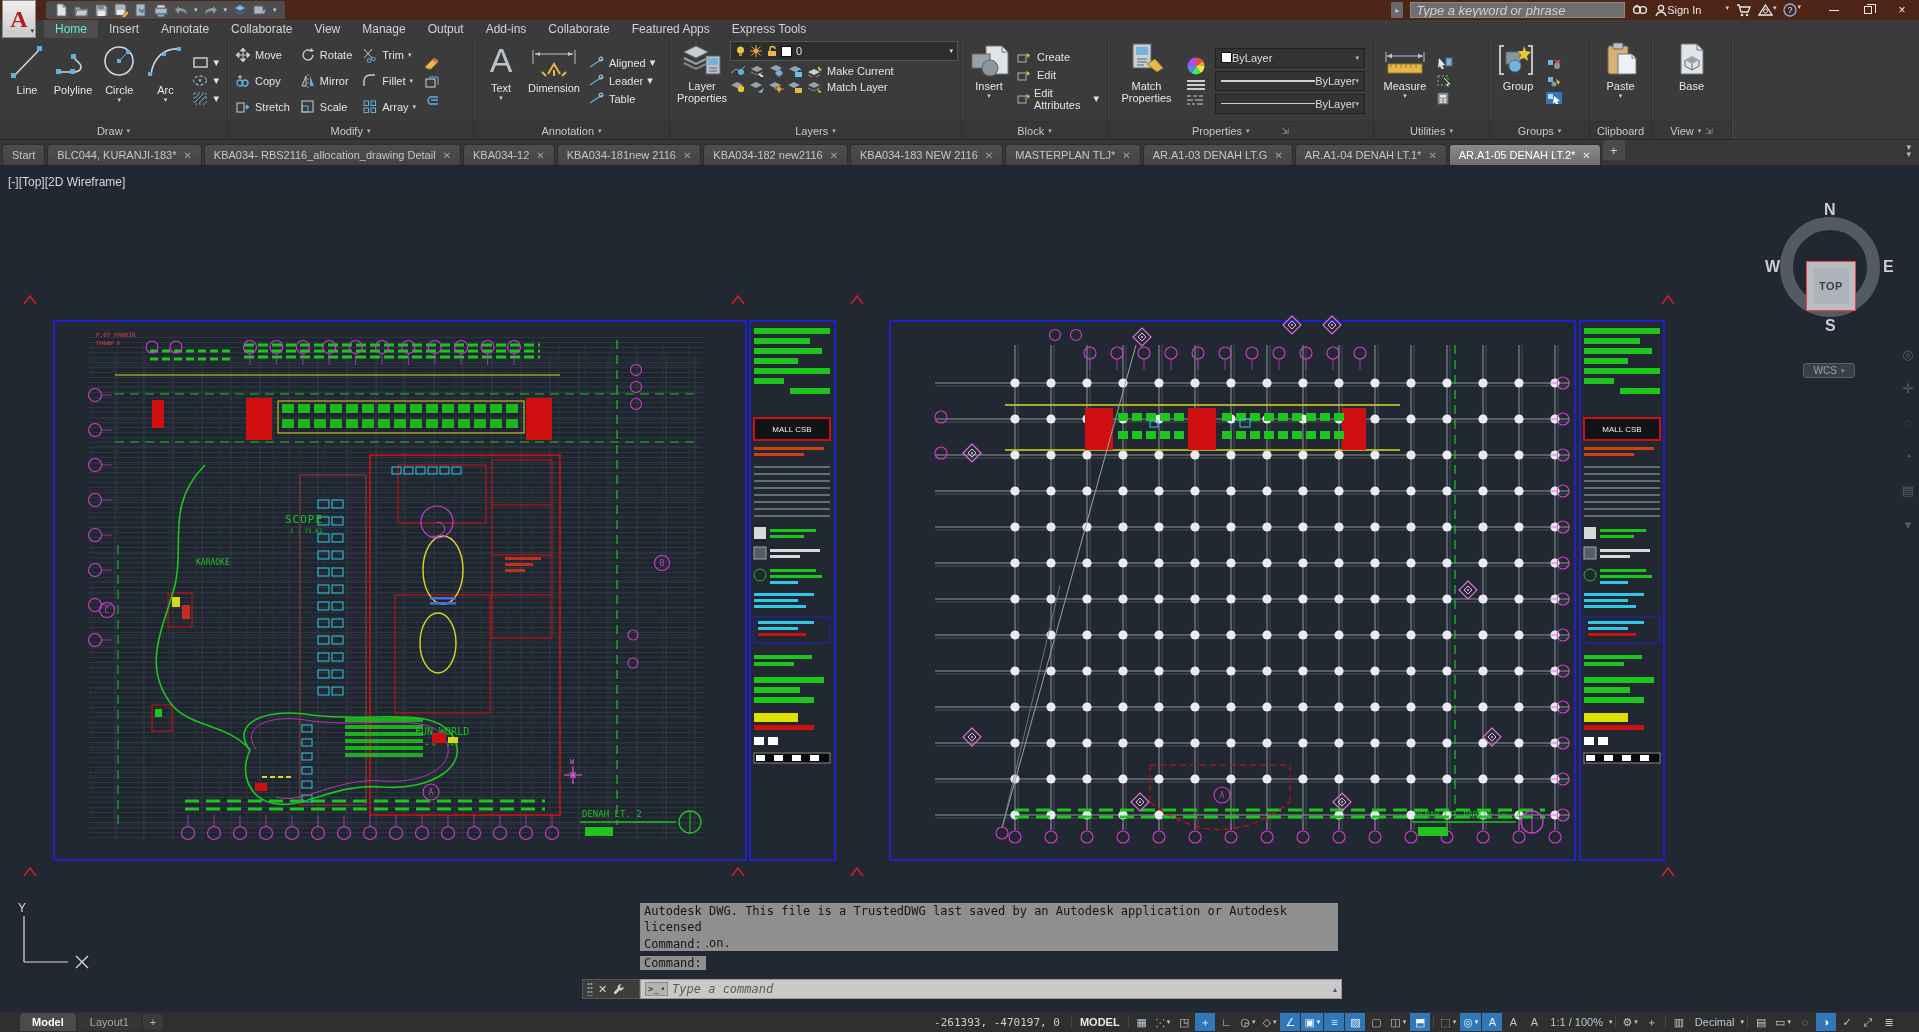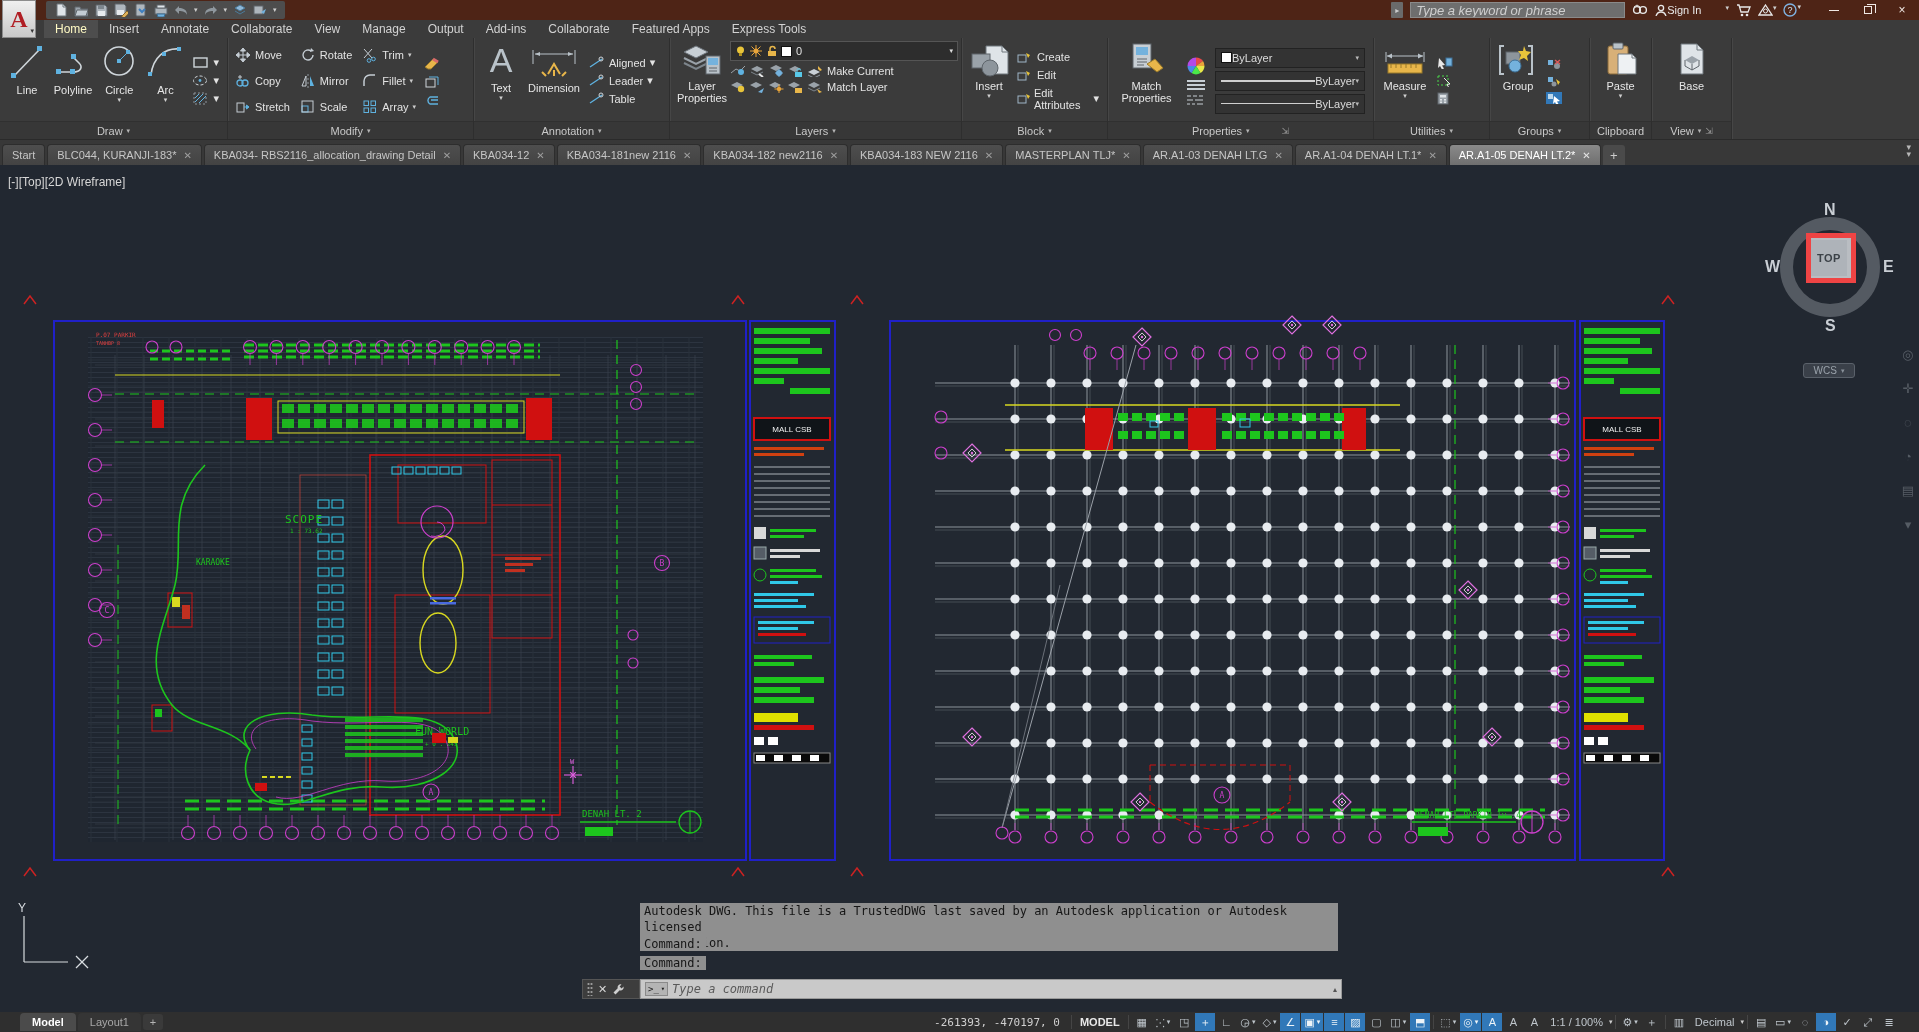--- a/index.html
+++ b/index.html
@@ -26,21 +26,21 @@
   .caret-s { font-size:7px; color:#cfcfcf; }
   .winbtns { display:flex; margin-left:10px; }
   .winbtn { width:34px; height:20px; display:flex; align-items:center; justify-content:center; color:#f0e8e4; font-size:12px; }
   .wb-min { width:10px; height:1px; background:#f0e8e4; display:inline-block; }
   .wb-restore { width:8px; height:8px; border:1px solid #f0e8e4; position:relative; background:transparent;}
   .wb-restore:before { content:""; position:absolute; left:2px; top:-3px; width:8px; height:8px; border:1px solid #f0e8e4; border-bottom:none; border-left:none;}
 
   
   .ribtabs { height:18px; background:#3b3b3b; display:flex; align-items:flex-end; padding-left:44px; flex:0 0 auto; }
   .ribtab { padding:2px 11px 2px; font-size:12px; color:#d2d2d2; cursor:default; }
-  .ribtab.active { background:#4d4d4d; color:#fef9c3; }
+  .ribtab.active { background:#4d4d4d; color:#5eead4; }
 
   
   .ribbon { height:102px; background:#3b3b3b; display:flex; flex:0 0 auto; border-bottom:1px solid #2a2a2a;}
   .panel { display:flex; flex-direction:column; border-right:1px solid #2e2e2e; box-shadow:1px 0 0 #464646; }
   .panel-body { flex:1; display:flex; align-items:stretch; padding:2px 4px 0; }
   .panel-title { height:18px; background:#373737; border-top:1px solid #303030; color:#c9c9c9; font-size:11px;
     display:flex; align-items:center; justify-content:center; gap:4px; }
   .panel-title .pt-caret { font-size:7px; color:#b5b5b5; }
   .bigbtn { display:flex; flex-direction:column; align-items:center; justify-content:flex-start; gap:2px;
     padding:2px 4px; color:#e6e6e6; font-size:11px; min-width:46px; text-align:center;}
@@ -54,43 +54,43 @@
   .layercombo { height:20px; background:#2d2d2d; border:1px solid #555; display:flex; align-items:center; gap:4px;
     padding:0 4px; color:#e0e0e0; font-size:11px; width:228px; }
   .layercombo .swatch { width:11px; height:11px; background:#ffffff; border:1px solid #111; }
   .combo { height:20px; background:#333; border:1px solid #222; display:flex; align-items:center; 
     padding:0 5px; color:#dcdcdc; font-size:11px; width:150px; }
   .combo .cend { margin-left:auto; font-size:7px; color:#bbb;}
   .lineswatch { flex:1; height:2px; background:#cfcfcf; }
   .iconrow { display:flex; align-items:center; gap:3px; }
 
   
-  .filetabs { height:25px; background:#383838; display:flex; align-items:flex-end; padding-left:2px; flex:0 0 auto; position:relative;}
+  .filetabs { height:25px; background:#383838; display:flex; padding-left:2px; flex:0 0 auto; position:relative;}
   .ftab { height:21px; background:linear-gradient(#4e4e4e,#434343); border:1px solid #2d2d2d; border-bottom:none;
     border-radius:4px 4px 0 0; color:#c6c6c6; font-size:11px; display:flex; align-items:center; gap:7px;
     padding:0 9px; margin-right:2px; white-space:nowrap;}
   .ftab.active { background:linear-gradient(#8a8a8a,#6f6f6f); color:#ffffff; }
   .ftab .closex { color:#9f9f9f; font-size:10px; }
   .ftab.active .closex { color:#e5e5e5; }
   .ftab-plus { width:22px; height:20px; background:#4a4a4a; border-radius:3px 3px 0 0; color:#ccc;
     display:flex; align-items:center; justify-content:center; font-size:13px; }
   .ftab-chevrons { position:absolute; right:8px; top:4px; color:#b8b8b8; font-size:9px; line-height:7px; text-align:center;}
 
   
   .canvas { position:relative; flex:1; background:#222831; overflow:hidden; }
   .vplabel { position:absolute; left:8px; top:10px; color:#d6d6d6; font-size:12px; z-index:6; }
   #scene { position:absolute; inset:0; }
 
   
   .viewcube { position:absolute; left:1773px; top:40px; width:116px; height:185px; z-index:5;}
   .vc-ring { position:absolute; left:7px; top:12px; width:100px; height:100px; border-radius:50%;
     border:13px solid rgba(125,131,138,.55); }
   .vc-letter { position:absolute; color:#c9ced4; font-weight:bold; font-size:16px; }
-  .vc-top { position:absolute; left:33px; top:28px; width:50px; height:50px; background:#b9bdc2; border:5px solid #ef4444;
-    display:flex; align-items:center; justify-content:flex-start; }
+  .vc-top { position:absolute; left:33px; top:56px; width:50px; height:50px; background:#b9bdc2; border:1px solid #ef4444;
+    display:flex; align-items:center; justify-content:center; }
   .vc-top-inner { width:36px; height:36px; background:#aeb3b9; display:flex; align-items:center; justify-content:center;
     color:#3c4248; font-size:11px; font-weight:bold; letter-spacing:.5px;}
   .vc-wcs { position:absolute; left:30px; top:158px; width:52px; height:15px; background:#3a4049; border:1px solid #5a616a;
     border-radius:3px; color:#9aa2ab; font-size:10px; display:flex; align-items:center; justify-content:center; gap:4px;}
   .vc-wcs .caret-s{ color:#8a929b; }
 
   
   .navbar-right { position:absolute; right:2px; top:180px; display:flex; flex-direction:column; gap:16px; opacity:.32; z-index:4;}
   .nvi { width:18px; height:18px; color:#c2c9d0; font-size:13px; display:flex; align-items:center; justify-content:center;}
 

